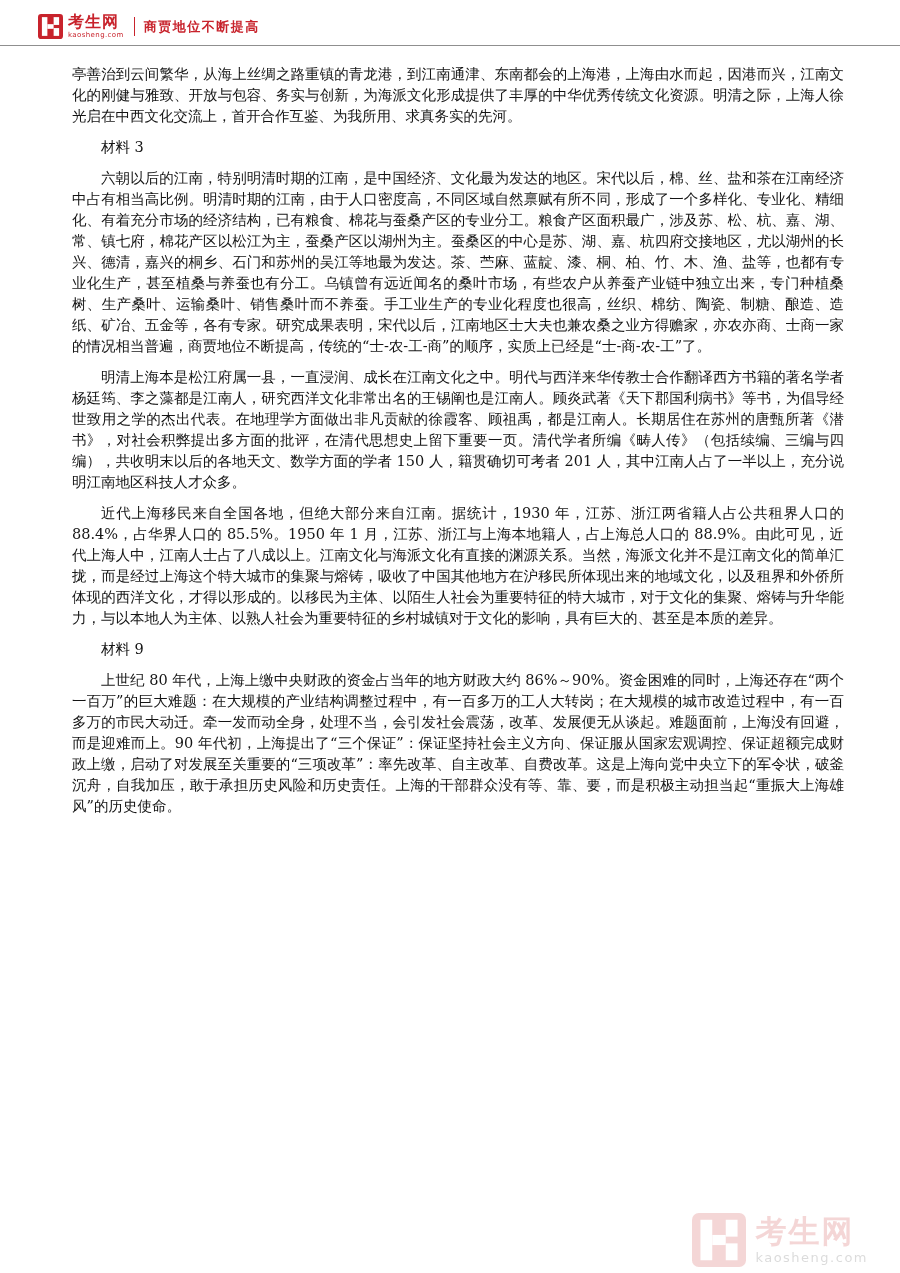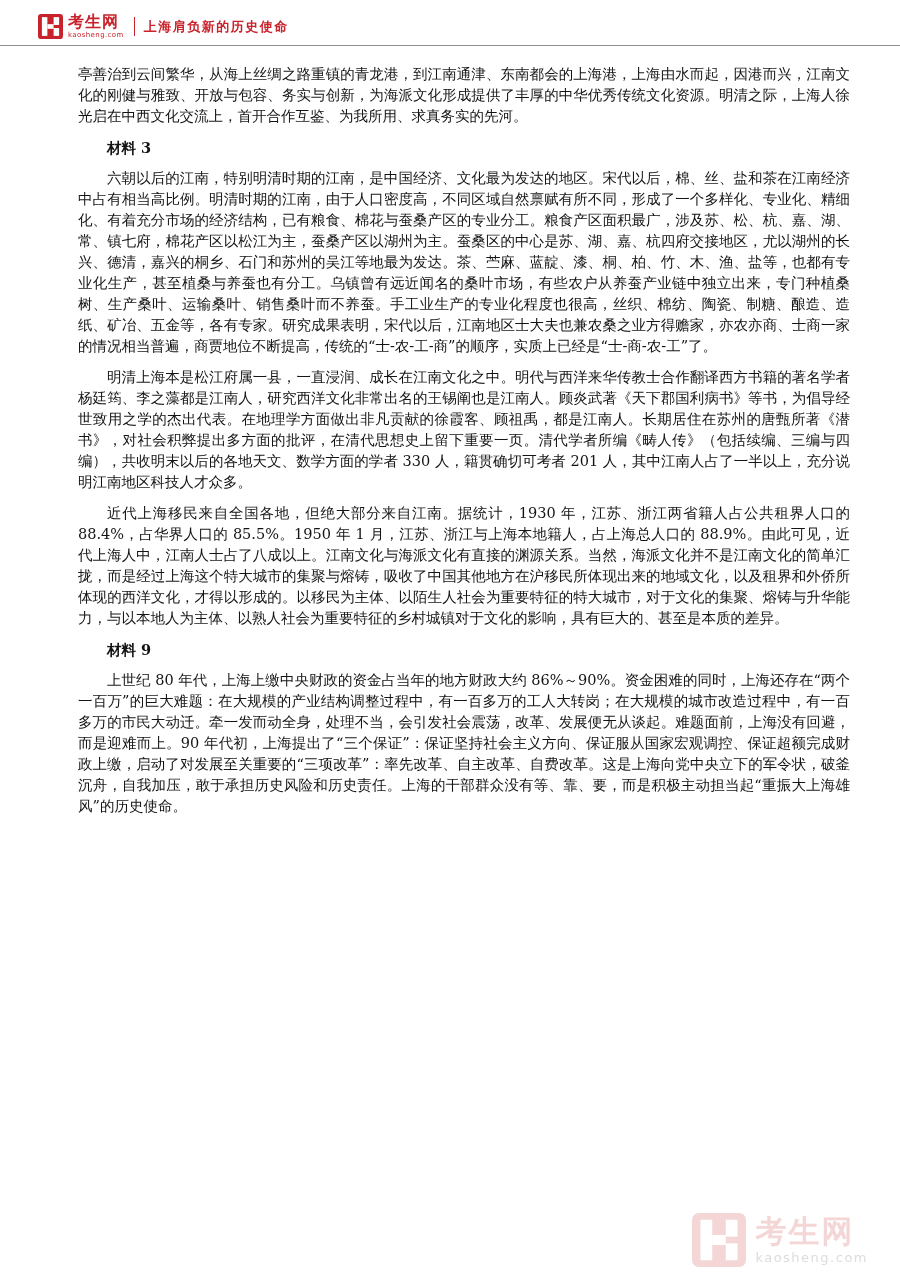--- a/index.html
+++ b/index.html
@@ -52,32 +52,32 @@
     font-size: 13px;
     color: var(--brand-red);
     letter-spacing: 1.5px;
     font-weight: bold;
   }
 
   
   .content {
     position: absolute;
     top: 56px;
-    left: 78px;
+    left: 72px;
     width: 772px;
     font-size: 14.5px;
     line-height: 21px;
     text-align: justify;
   }
   .content p.paragraph { margin: 0 0 10px; text-indent: 2em; }
   .content p.paragraph.no-indent { text-indent: 0; }
   .content h3.material-heading {
     margin: 7px 0 10px;
     font-size: 14.5px;
-    font-weight: bold;
+    font-weight: normal;
     text-indent: 2em;
   }
 
   
   .watermark {
     position: absolute;
     right: 32px;
     bottom: 14px;
     display: flex;
     align-items: center;
@@ -115,28 +115,28 @@
         <rect x="20" y="4" width="7" height="10" fill="#ffffff"></rect>
         <rect x="20" y="18" width="7" height="10" fill="#ffffff"></rect>
         <rect x="12" y="13" width="8" height="6" fill="#ffffff"></rect>
       </svg>
       <div class="logo-textcol">
         <span class="logo-brand">考生网</span>
         <span class="logo-domain">kaosheng.com</span>
       </div>
     </div>
     <div class="header-sep"></div>
-    <span class="tagline">上海肩负新的历史使命</span>
+    <span class="tagline">商贾地位不断提高</span>
   </header>
 
   <main class="content">
       <p class="paragraph no-indent">亭善治到云间繁华，从海上丝绸之路重镇的青龙港，到江南通津、东南都会的上海港，上海由水而起，因港而兴，江南文化的刚健与雅致、开放与包容、务实与创新，为海派文化形成提供了丰厚的中华优秀传统文化资源。明清之际，上海人徐光启在中西文化交流上，首开合作互鉴、为我所用、求真务实的先河。</p>
       <h3 class="material-heading">材料 3</h3>
       <p class="paragraph">六朝以后的江南，特别明清时期的江南，是中国经济、文化最为发达的地区。宋代以后，棉、丝、盐和茶在江南经济中占有相当高比例。明清时期的江南，由于人口密度高，不同区域自然禀赋有所不同，形成了一个多样化、专业化、精细化、有着充分市场的经济结构，已有粮食、棉花与蚕桑产区的专业分工。粮食产区面积最广，涉及苏、松、杭、嘉、湖、常、镇七府，棉花产区以松江为主，蚕桑产区以湖州为主。蚕桑区的中心是苏、湖、嘉、杭四府交接地区，尤以湖州的长兴、德清，嘉兴的桐乡、石门和苏州的吴江等地最为发达。茶、苎麻、蓝靛、漆、桐、柏、竹、木、渔、盐等，也都有专业化生产，甚至植桑与养蚕也有分工。乌镇曾有远近闻名的桑叶市场，有些农户从养蚕产业链中独立出来，专门种植桑树、生产桑叶、运输桑叶、销售桑叶而不养蚕。手工业生产的专业化程度也很高，丝织、棉纺、陶瓷、制糖、酿造、造纸、矿冶、五金等，各有专家。研究成果表明，宋代以后，江南地区士大夫也兼农桑之业方得赡家，亦农亦商、士商一家的情况相当普遍，商贾地位不断提高，传统的“士-农-工-商”的顺序，实质上已经是“士-商-农-工”了。</p>
-      <p class="paragraph">明清上海本是松江府属一县，一直浸润、成长在江南文化之中。明代与西洋来华传教士合作翻译西方书籍的著名学者杨廷筠、李之藻都是江南人，研究西洋文化非常出名的王锡阐也是江南人。顾炎武著《天下郡国利病书》等书，为倡导经世致用之学的杰出代表。在地理学方面做出非凡贡献的徐霞客、顾祖禹，都是江南人。长期居住在苏州的唐甄所著《潜书》，对社会积弊提出多方面的批评，在清代思想史上留下重要一页。清代学者所编《畴人传》（包括续编、三编与四编），共收明末以后的各地天文、数学方面的学者 330 人，籍贯确切可考者 201 人，其中江南人占了一半以上，充分说明江南地区科技人才众多。</p>
+      <p class="paragraph">明清上海本是松江府属一县，一直浸润、成长在江南文化之中。明代与西洋来华传教士合作翻译西方书籍的著名学者杨廷筠、李之藻都是江南人，研究西洋文化非常出名的王锡阐也是江南人。顾炎武著《天下郡国利病书》等书，为倡导经世致用之学的杰出代表。在地理学方面做出非凡贡献的徐霞客、顾祖禹，都是江南人。长期居住在苏州的唐甄所著《潜书》，对社会积弊提出多方面的批评，在清代思想史上留下重要一页。清代学者所编《畴人传》（包括续编、三编与四编），共收明末以后的各地天文、数学方面的学者 150 人，籍贯确切可考者 201 人，其中江南人占了一半以上，充分说明江南地区科技人才众多。</p>
       <p class="paragraph">近代上海移民来自全国各地，但绝大部分来自江南。据统计，1930 年，江苏、浙江两省籍人占公共租界人口的 88.4%，占华界人口的 85.5%。1950 年 1 月，江苏、浙江与上海本地籍人，占上海总人口的 88.9%。由此可见，近代上海人中，江南人士占了八成以上。江南文化与海派文化有直接的渊源关系。当然，海派文化并不是江南文化的简单汇拢，而是经过上海这个特大城市的集聚与熔铸，吸收了中国其他地方在沪移民所体现出来的地域文化，以及租界和外侨所体现的西洋文化，才得以形成的。以移民为主体、以陌生人社会为重要特征的特大城市，对于文化的集聚、熔铸与升华能力，与以本地人为主体、以熟人社会为重要特征的乡村城镇对于文化的影响，具有巨大的、甚至是本质的差异。</p>
       <h3 class="material-heading">材料 9</h3>
       <p class="paragraph">上世纪 80 年代，上海上缴中央财政的资金占当年的地方财政大约 86%～90%。资金困难的同时，上海还存在“两个一百万”的巨大难题：在大规模的产业结构调整过程中，有一百多万的工人大转岗；在大规模的城市改造过程中，有一百多万的市民大动迁。牵一发而动全身，处理不当，会引发社会震荡，改革、发展便无从谈起。难题面前，上海没有回避，而是迎难而上。90 年代初，上海提出了“三个保证”：保证坚持社会主义方向、保证服从国家宏观调控、保证超额完成财政上缴，启动了对发展至关重要的“三项改革”：率先改革、自主改革、自费改革。这是上海向党中央立下的军令状，破釜沉舟，自我加压，敢于承担历史风险和历史责任。上海的干部群众没有等、靠、要，而是积极主动担当起“重振大上海雄风”的历史使命。</p>
     </main>
 
   <div class="watermark">
     <svg class="wm-icon" viewBox="0 0 32 32" aria-hidden="true">
       <rect x="0" y="0" width="32" height="32" rx="4" fill="#ecb6b6"></rect>
       <rect x="5" y="4" width="7" height="24" fill="#ffffff"></rect>
       <rect x="20" y="4" width="7" height="10" fill="#ffffff"></rect>

